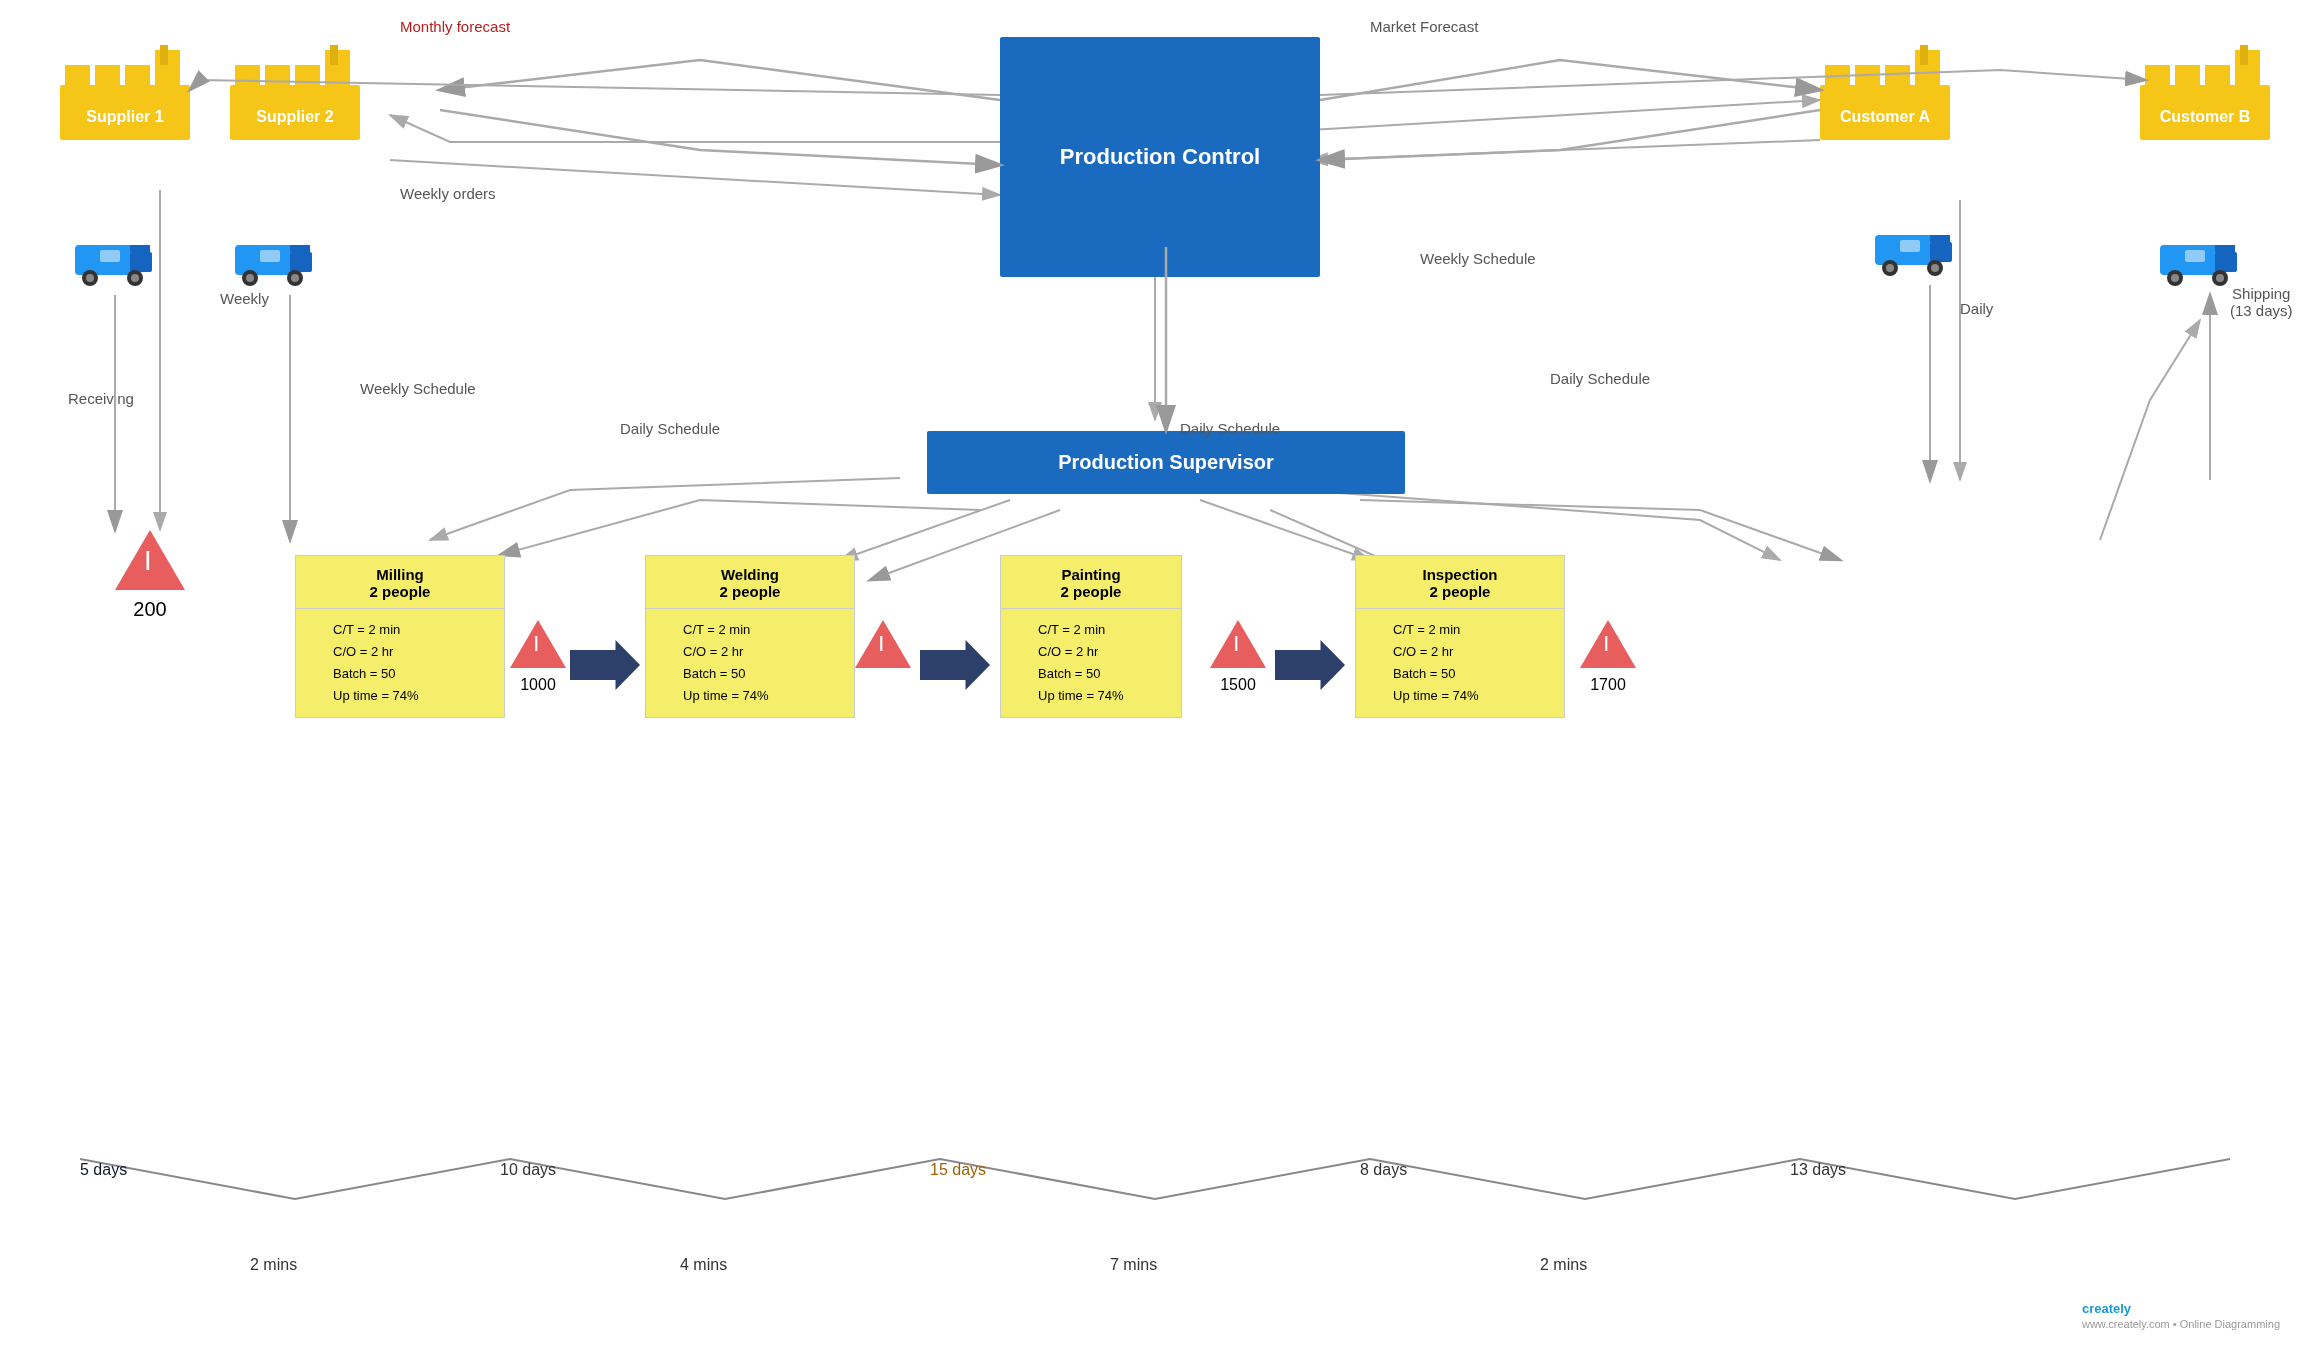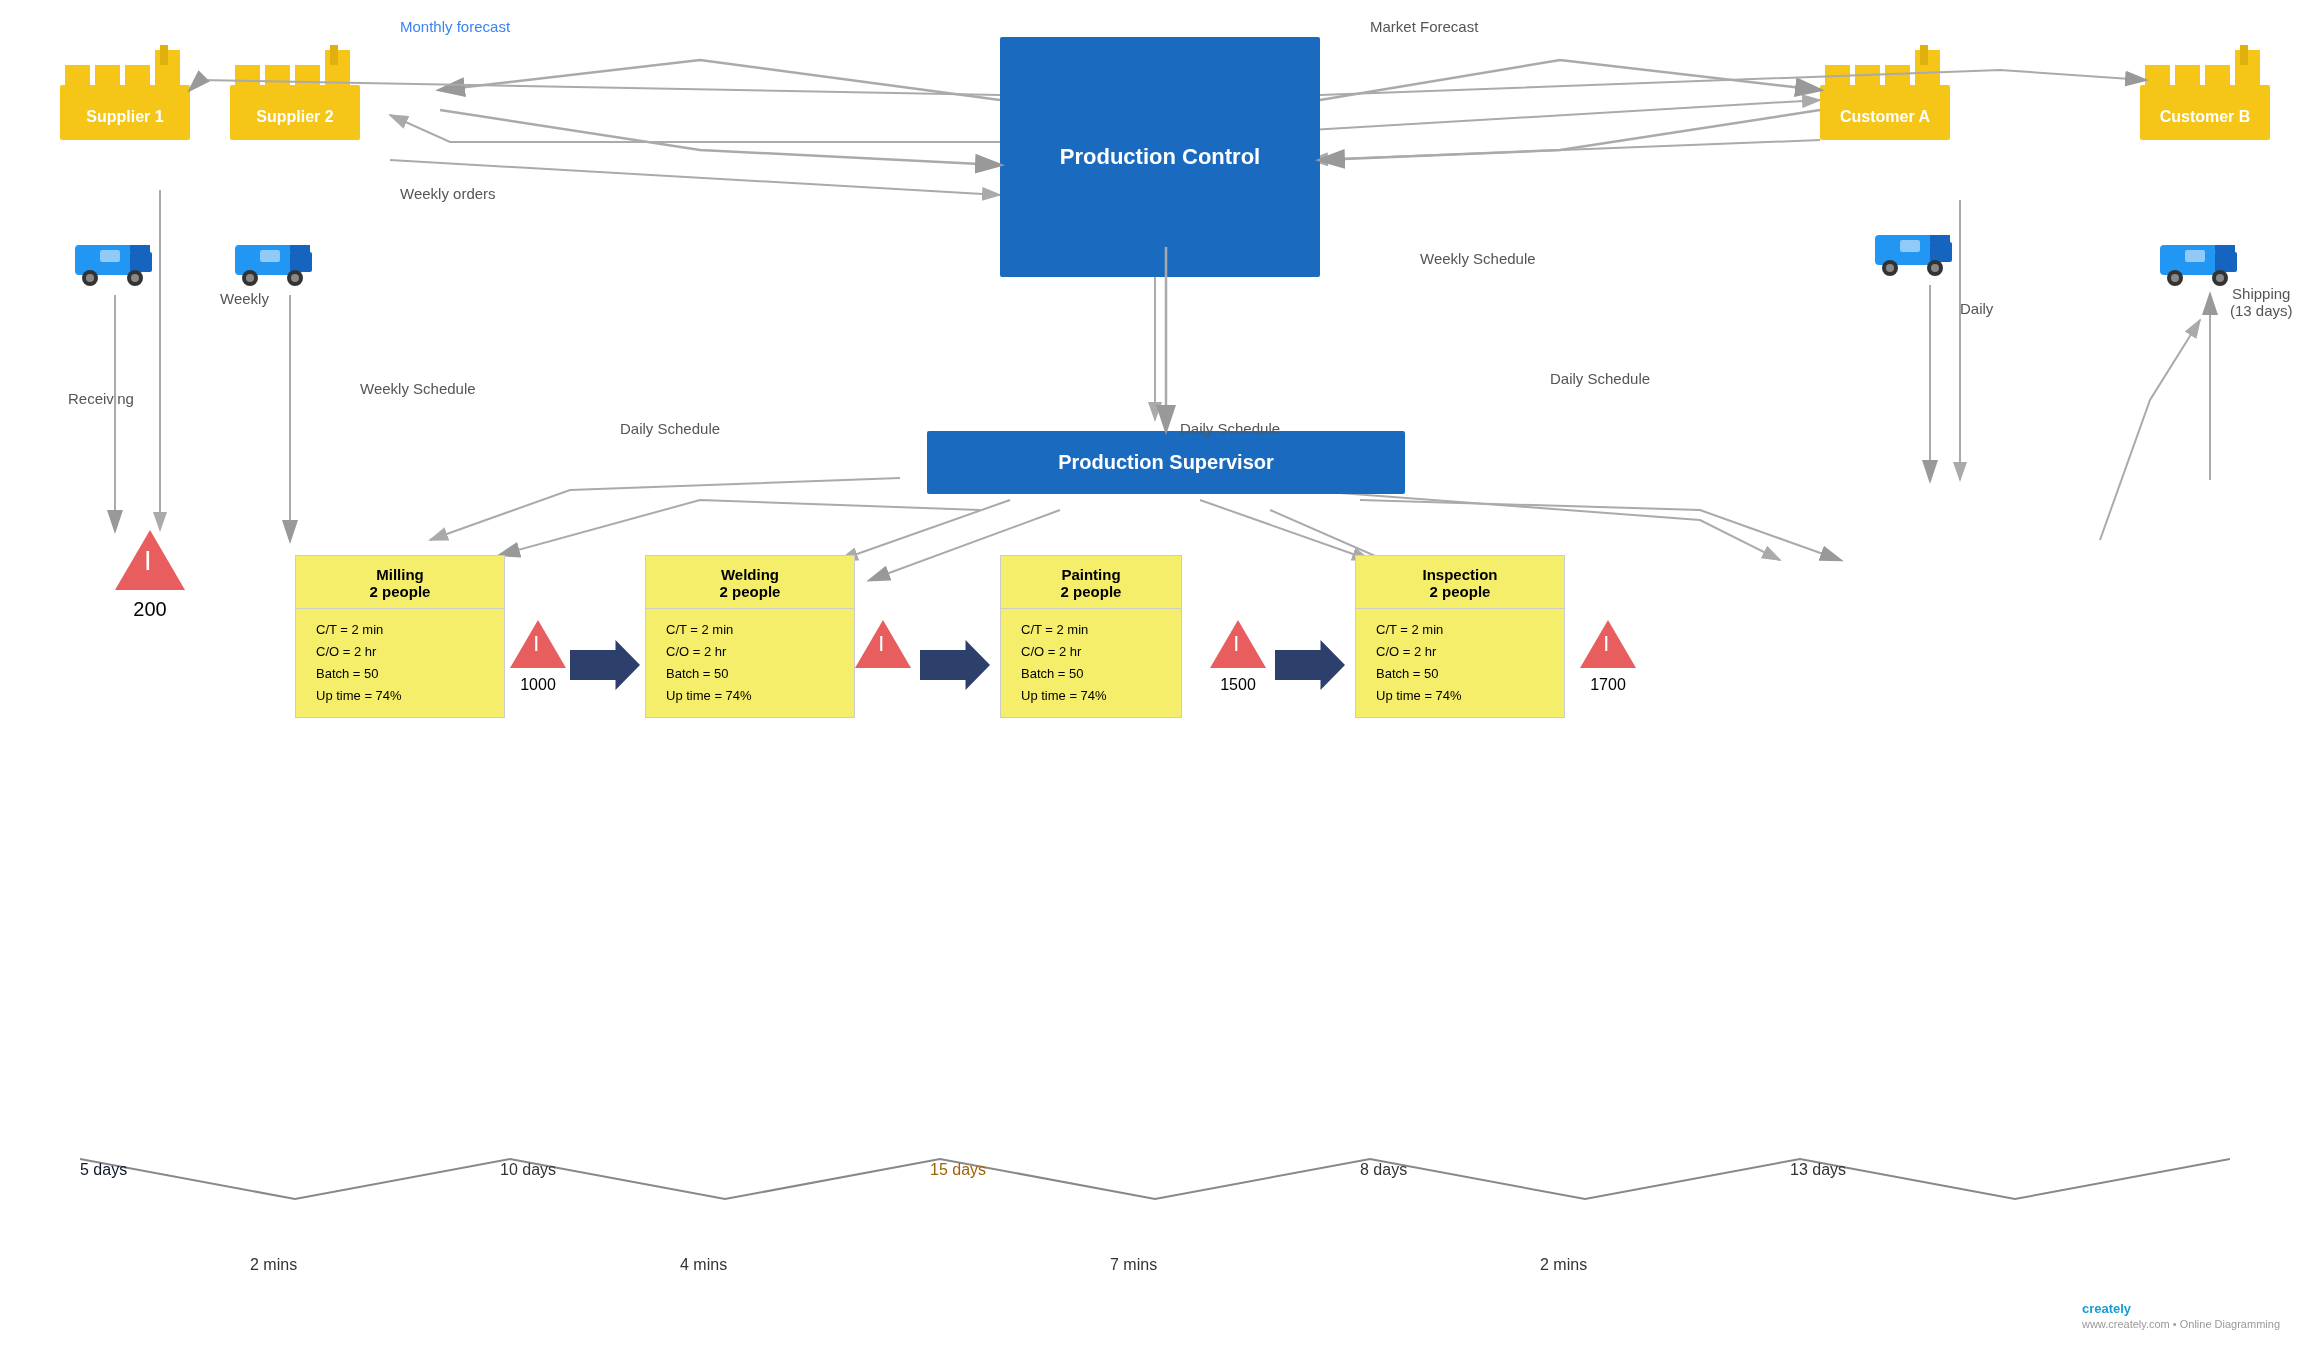--- a/index.html
+++ b/index.html
@@ -36,20 +36,21 @@
       font-weight: bold;
       font-size: 15px;
       border-bottom: 1px solid #ccc;
     }
     .process-box-bottom {
       padding: 10px 8px;
       font-size: 13px;
       line-height: 1.7;
       text-align: left;
       padding-left: 20px;
+      margin-left: 17px;
     }
 
     
     .big-arrow {
       width: 70px;
       height: 50px;
       background: #2d3f6b;
       clip-path: polygon(0% 20%, 65% 20%, 65% 0%, 100% 50%, 65% 100%, 65% 80%, 0% 80%);
     }
 
@@ -213,21 +214,21 @@
       <rect x="95" y="10" width="25" height="40" fill="#F5C518"></rect>
       <rect x="100" y="5" width="8" height="20" fill="#e0b010"></rect>
       <text x="65" y="82" text-anchor="middle" fill="white" font-size="16" font-weight="bold">Customer B</text>
     </svg>
   </div>
 
   <div class="abs blue-box" style="left:1000px; top:37px; width:320px; height:240px; display:flex; align-items:center; justify-content:center; font-size:22px;">
     <span>Production Control</span>
   </div>
 
-  <div class="abs" style="left:400px; top:18px; font-size:15px; color:#3b82f6;">
+  <div class="abs" style="left:400px; top:18px; font-size:15px; color:#b91c1c;">
     <span>Monthly forecast</span>
   </div>
 
   <div class="abs" style="left:1370px; top:18px; font-size:15px; color:#555;">
     <span>Market Forecast</span>
   </div>
 
   <div class="abs" style="left:400px; top:185px; font-size:15px; color:#555;">
     <span>Weekly orders</span>
   </div>

